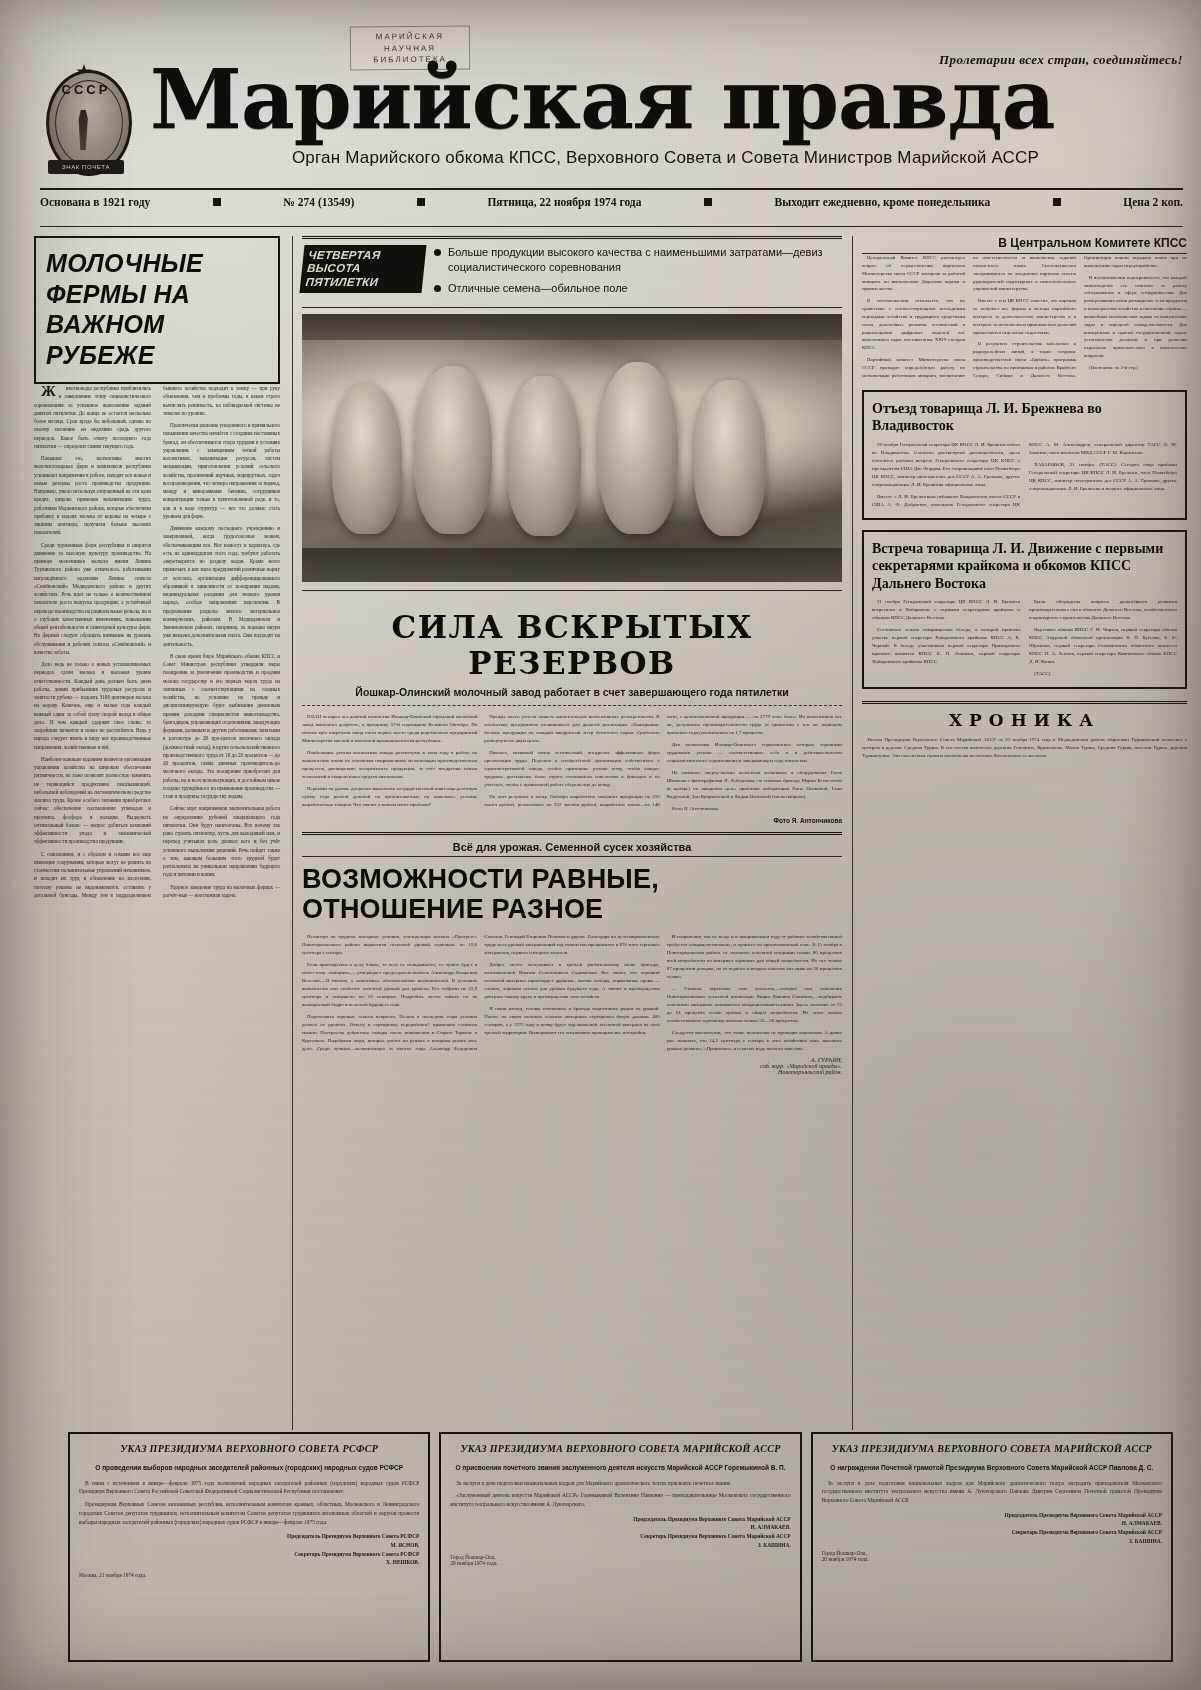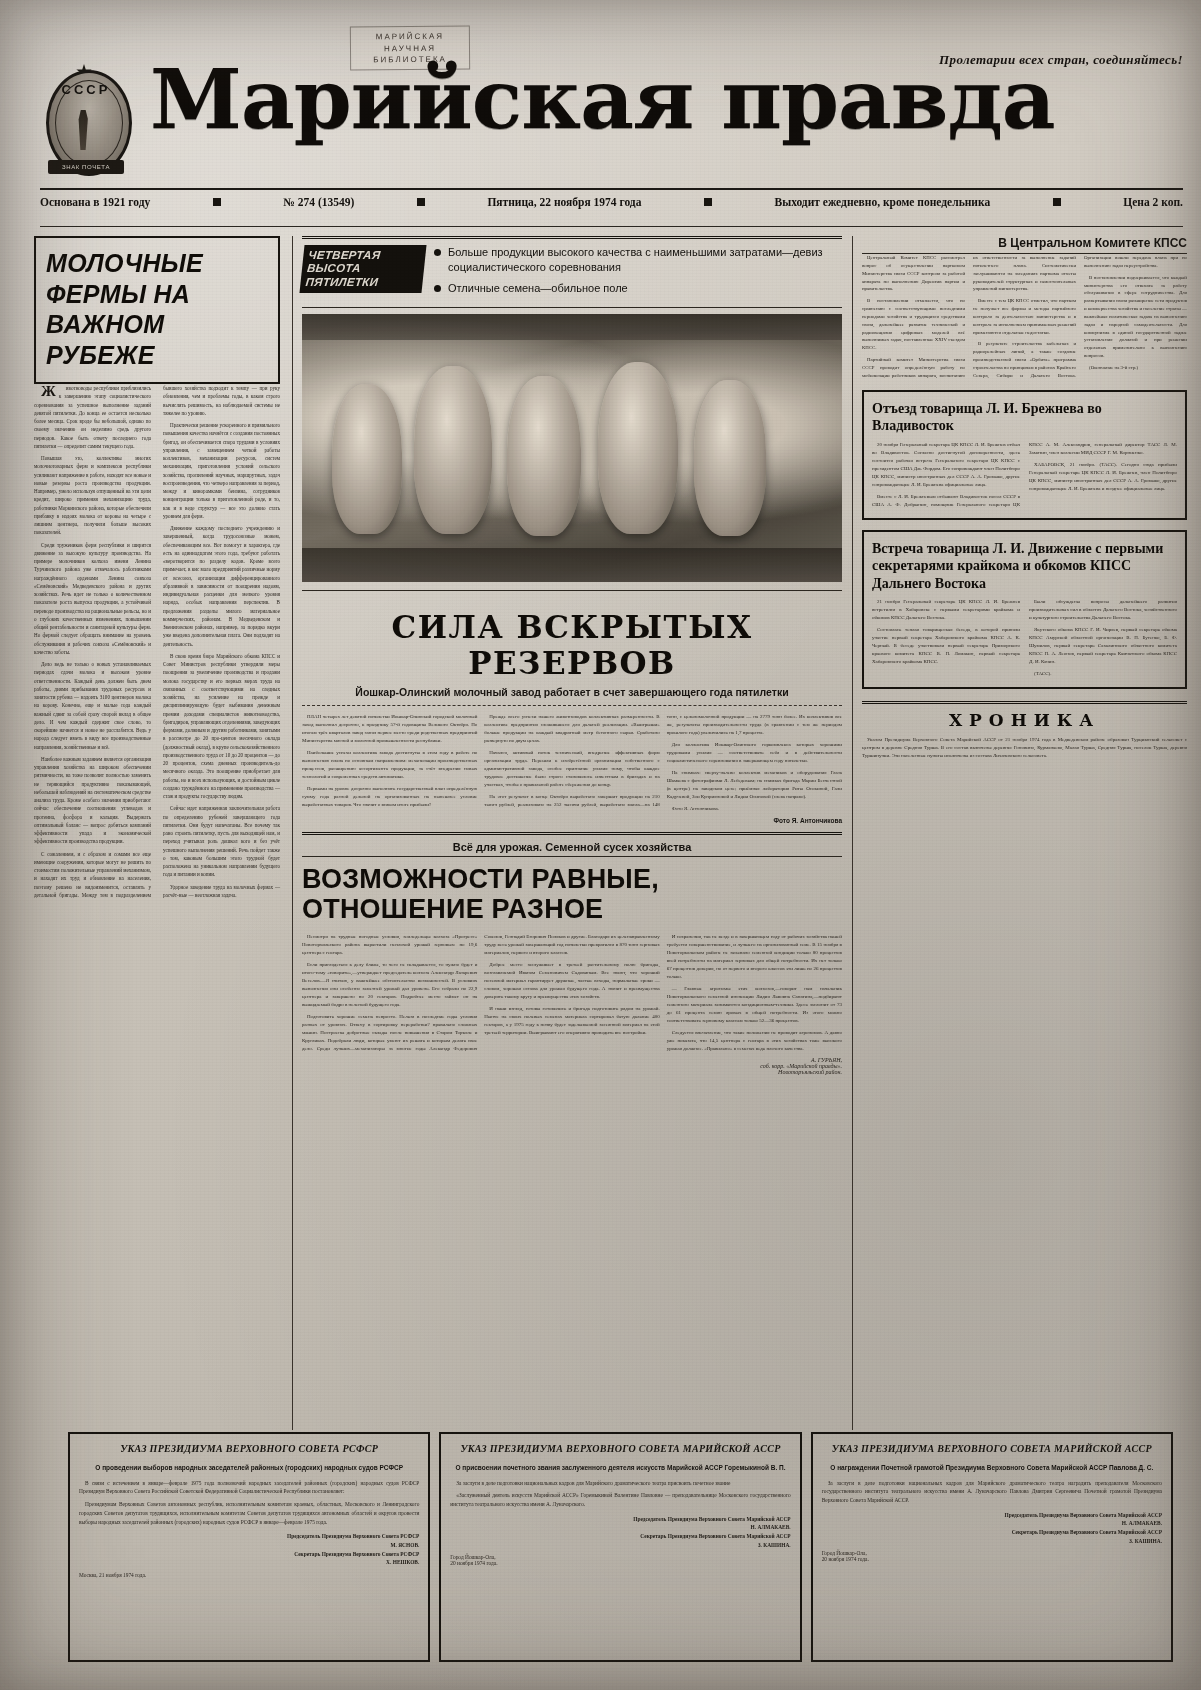--- a/index.html
+++ b/index.html
@@ -173,20 +173,21 @@
 
   <div class="emblem">
     <div class="star"></div>
     <div class="oval"></div>
     <div class="cccp">СССР</div>
     <div class="fig"></div>
     <div class="ribbon">ЗНАК ПОЧЕТА</div>
   </div>
 
   <div class="title">Марийская правда</div>
+  <div class="subtitle">Орган Марийского обкома КПСС, Верховного Совета и Совета Министров Марийской АССР</div>
 
   <div class="rule" style="top:188px"></div>
   <div class="rule thin" style="top:226px"></div>
 
   <div class="infoline">
     <span>Основана в 1921 году</span>
     <span class="sq"></span>
     <span>№ 274 (13549)</span>
     <span class="sq"></span>
     <span>Пятница, 22 ноября 1974 года</span>

